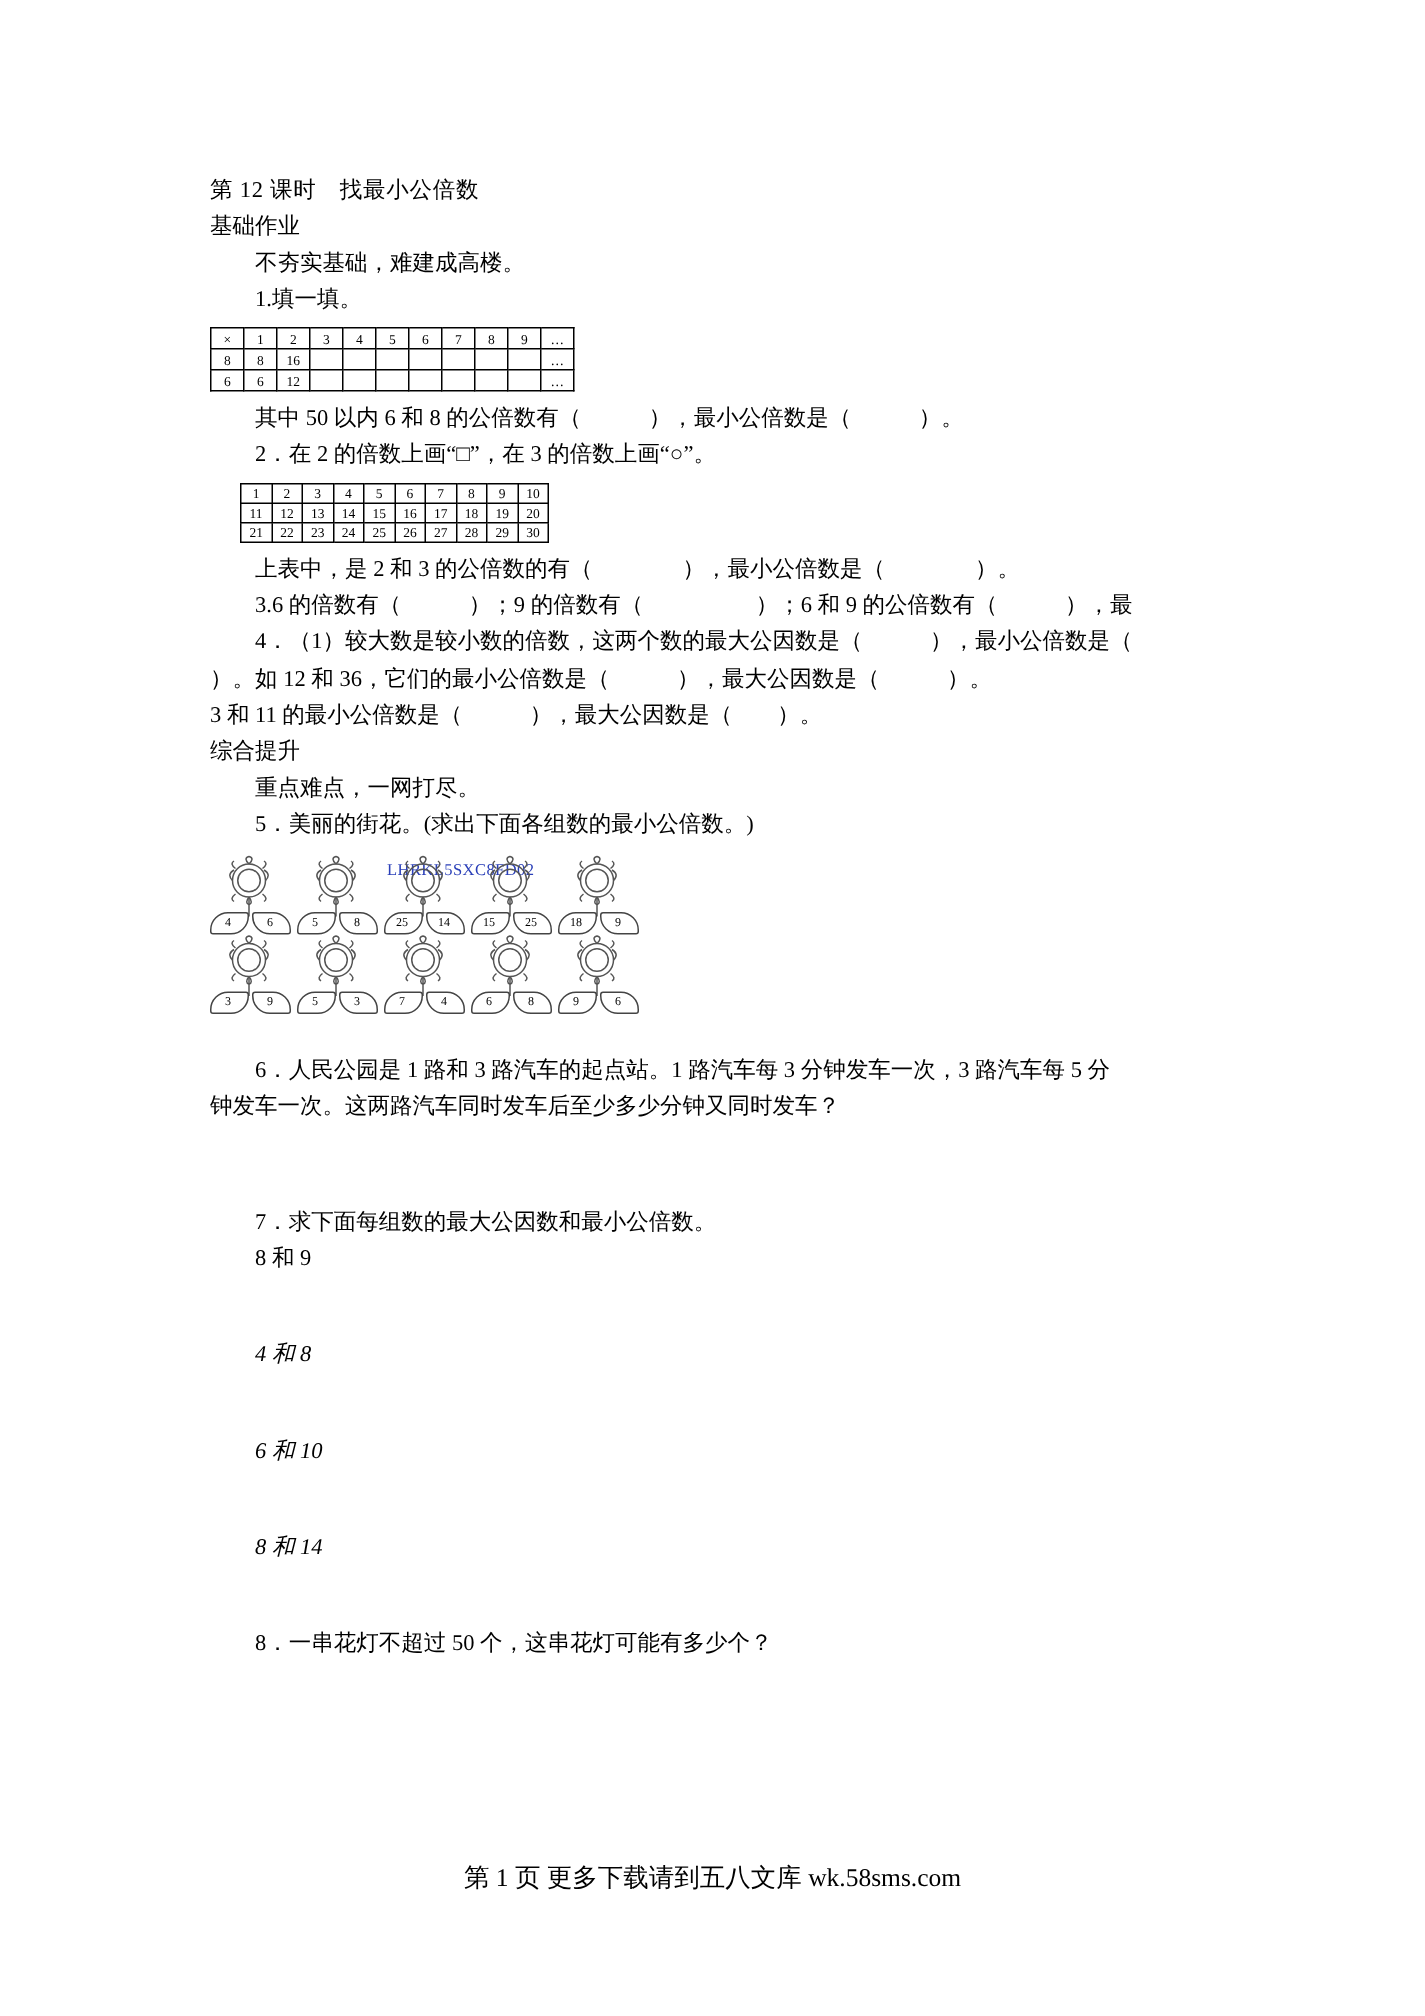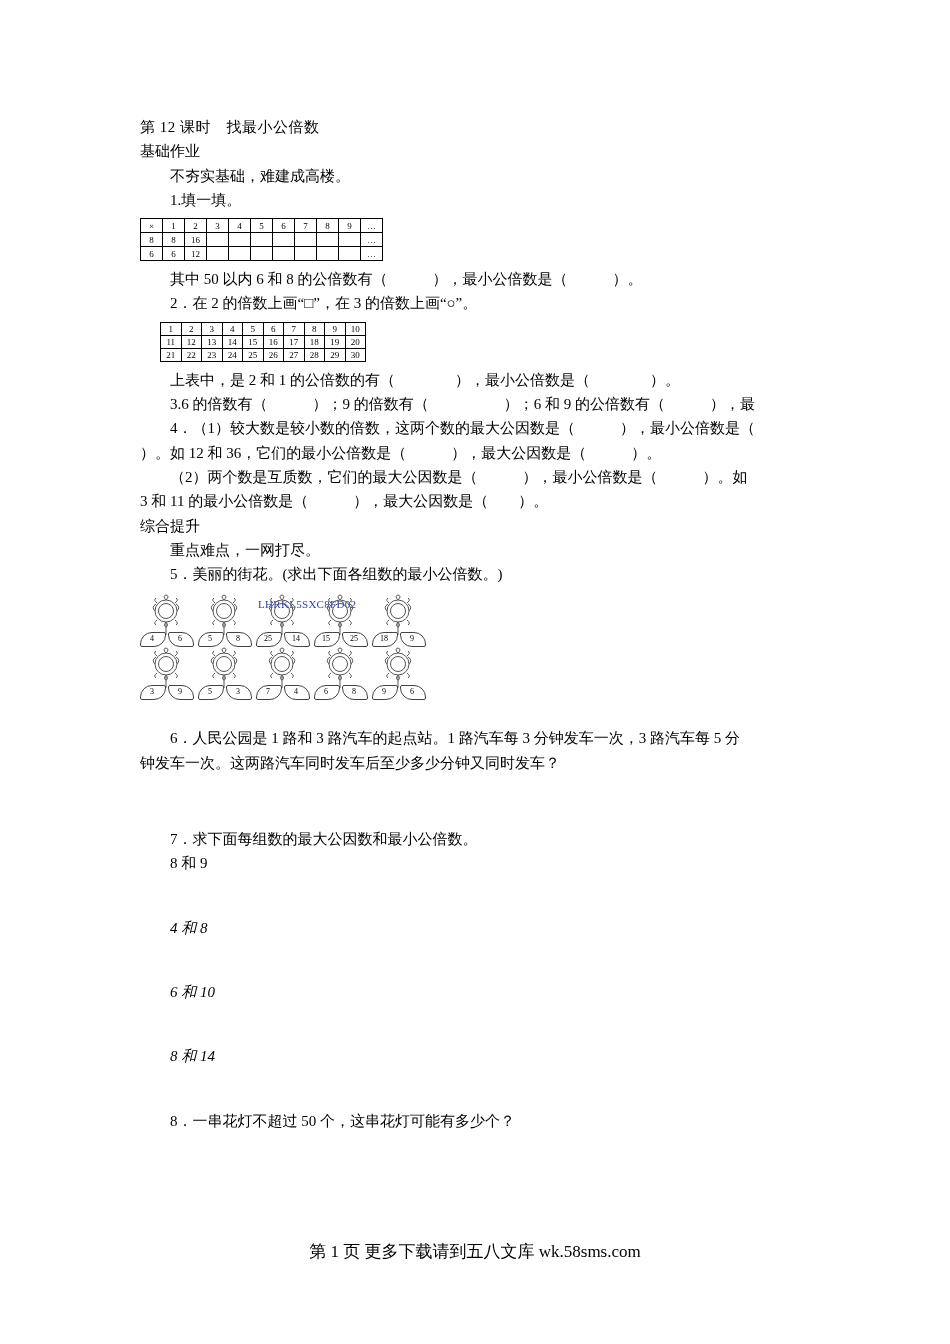--- a/index.html
+++ b/index.html
@@ -233,25 +233,24 @@
             <td>26</td>
             <td>27</td>
             <td>28</td>
             <td>29</td>
             <td>30</td>
           </tr>
         </tbody>
       </table>
     </div>
 
-    <div class="line indent">上表中，是 2 和 1 的公倍数的有（　　　　），最小公倍数是（　　　　）。</div>
+    <div class="line indent">上表中，是 2 和 3 的公倍数的有（　　　　），最小公倍数是（　　　　）。</div>
     <div class="line indent">3.6 的倍数有（　　　）；9 的倍数有（　　　　　）；6 和 9 的公倍数有（　　　），最</div>
     <div class="line indent">4．（1）较大数是较小数的倍数，这两个数的最大公因数是（　　　），最小公倍数是（</div>
     <div class="line flush">）。如 12 和 36，它们的最小公倍数是（　　　），最大公因数是（　　　）。</div>
-    <div class="line indent">（2）两个数是互质数，它们的最大公因数是（　　　），最小公倍数是（　　　）。如</div>
     <div class="line flush">3 和 11 的最小公倍数是（　　　），最大公因数是（　　）。</div>
 
     <div class="line flush">综合提升</div>
     <div class="line indent">重点难点，一网打尽。</div>
     <div class="line indent">5．美丽的街花。(求出下面各组数的最小公倍数。)</div>
 
     <div class="flowers">
       <div class="watermark">LHRKL5SXC8FD02</div>
 
       <div class="flower-row">

